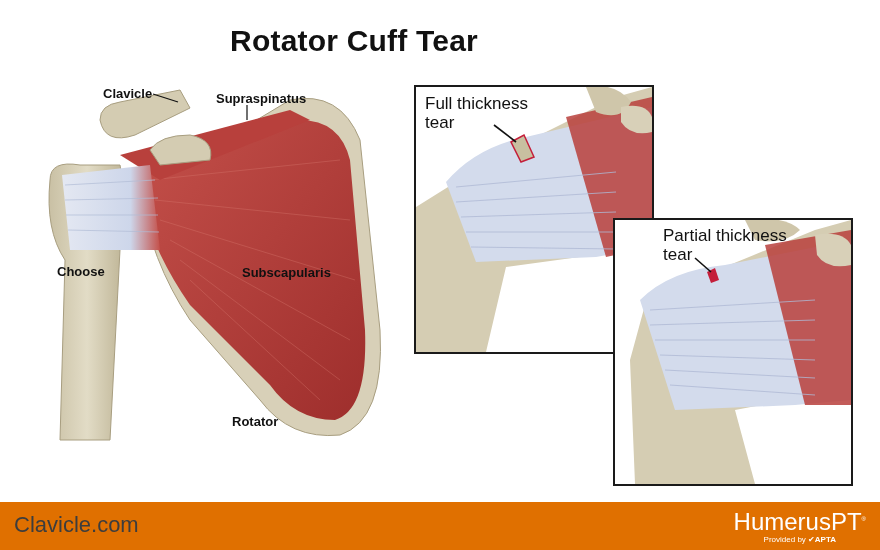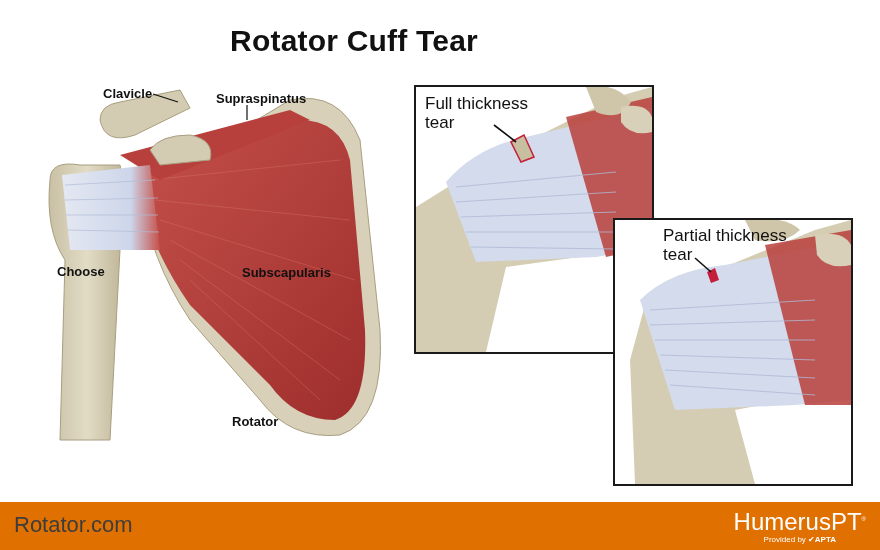--- a/index.html
+++ b/index.html
@@ -120,18 +120,18 @@
     <path d="M200 15 Q228 10 236 25 L236 45 Q212 50 202 35 Z" fill="#D8D0B8"></path>
     <line x1="80" y1="38" x2="96" y2="52" stroke="#111" stroke-width="1.6"></line>
   </svg>
   <div class="inset-label" style="left:8px;top:6px;margin-left:40px;">
     <div>Partial thickness</div>
     <div>tear</div>
   </div>
 </div>
 
 <div class="footer">
-  <div class="footer-url">Rotator.com</div>
+  <div class="footer-url">Clavicle.com</div>
   <div class="brand">
     <div class="brand-main"><span>Humerus</span><b>PT</b><sup style="font-size:6px;">®</sup></div>
     <div class="brand-sub"><span>Provided by</span> <span>✔</span><b>APTA</b></div>
   </div>
 </div>
 
 </body></html>

